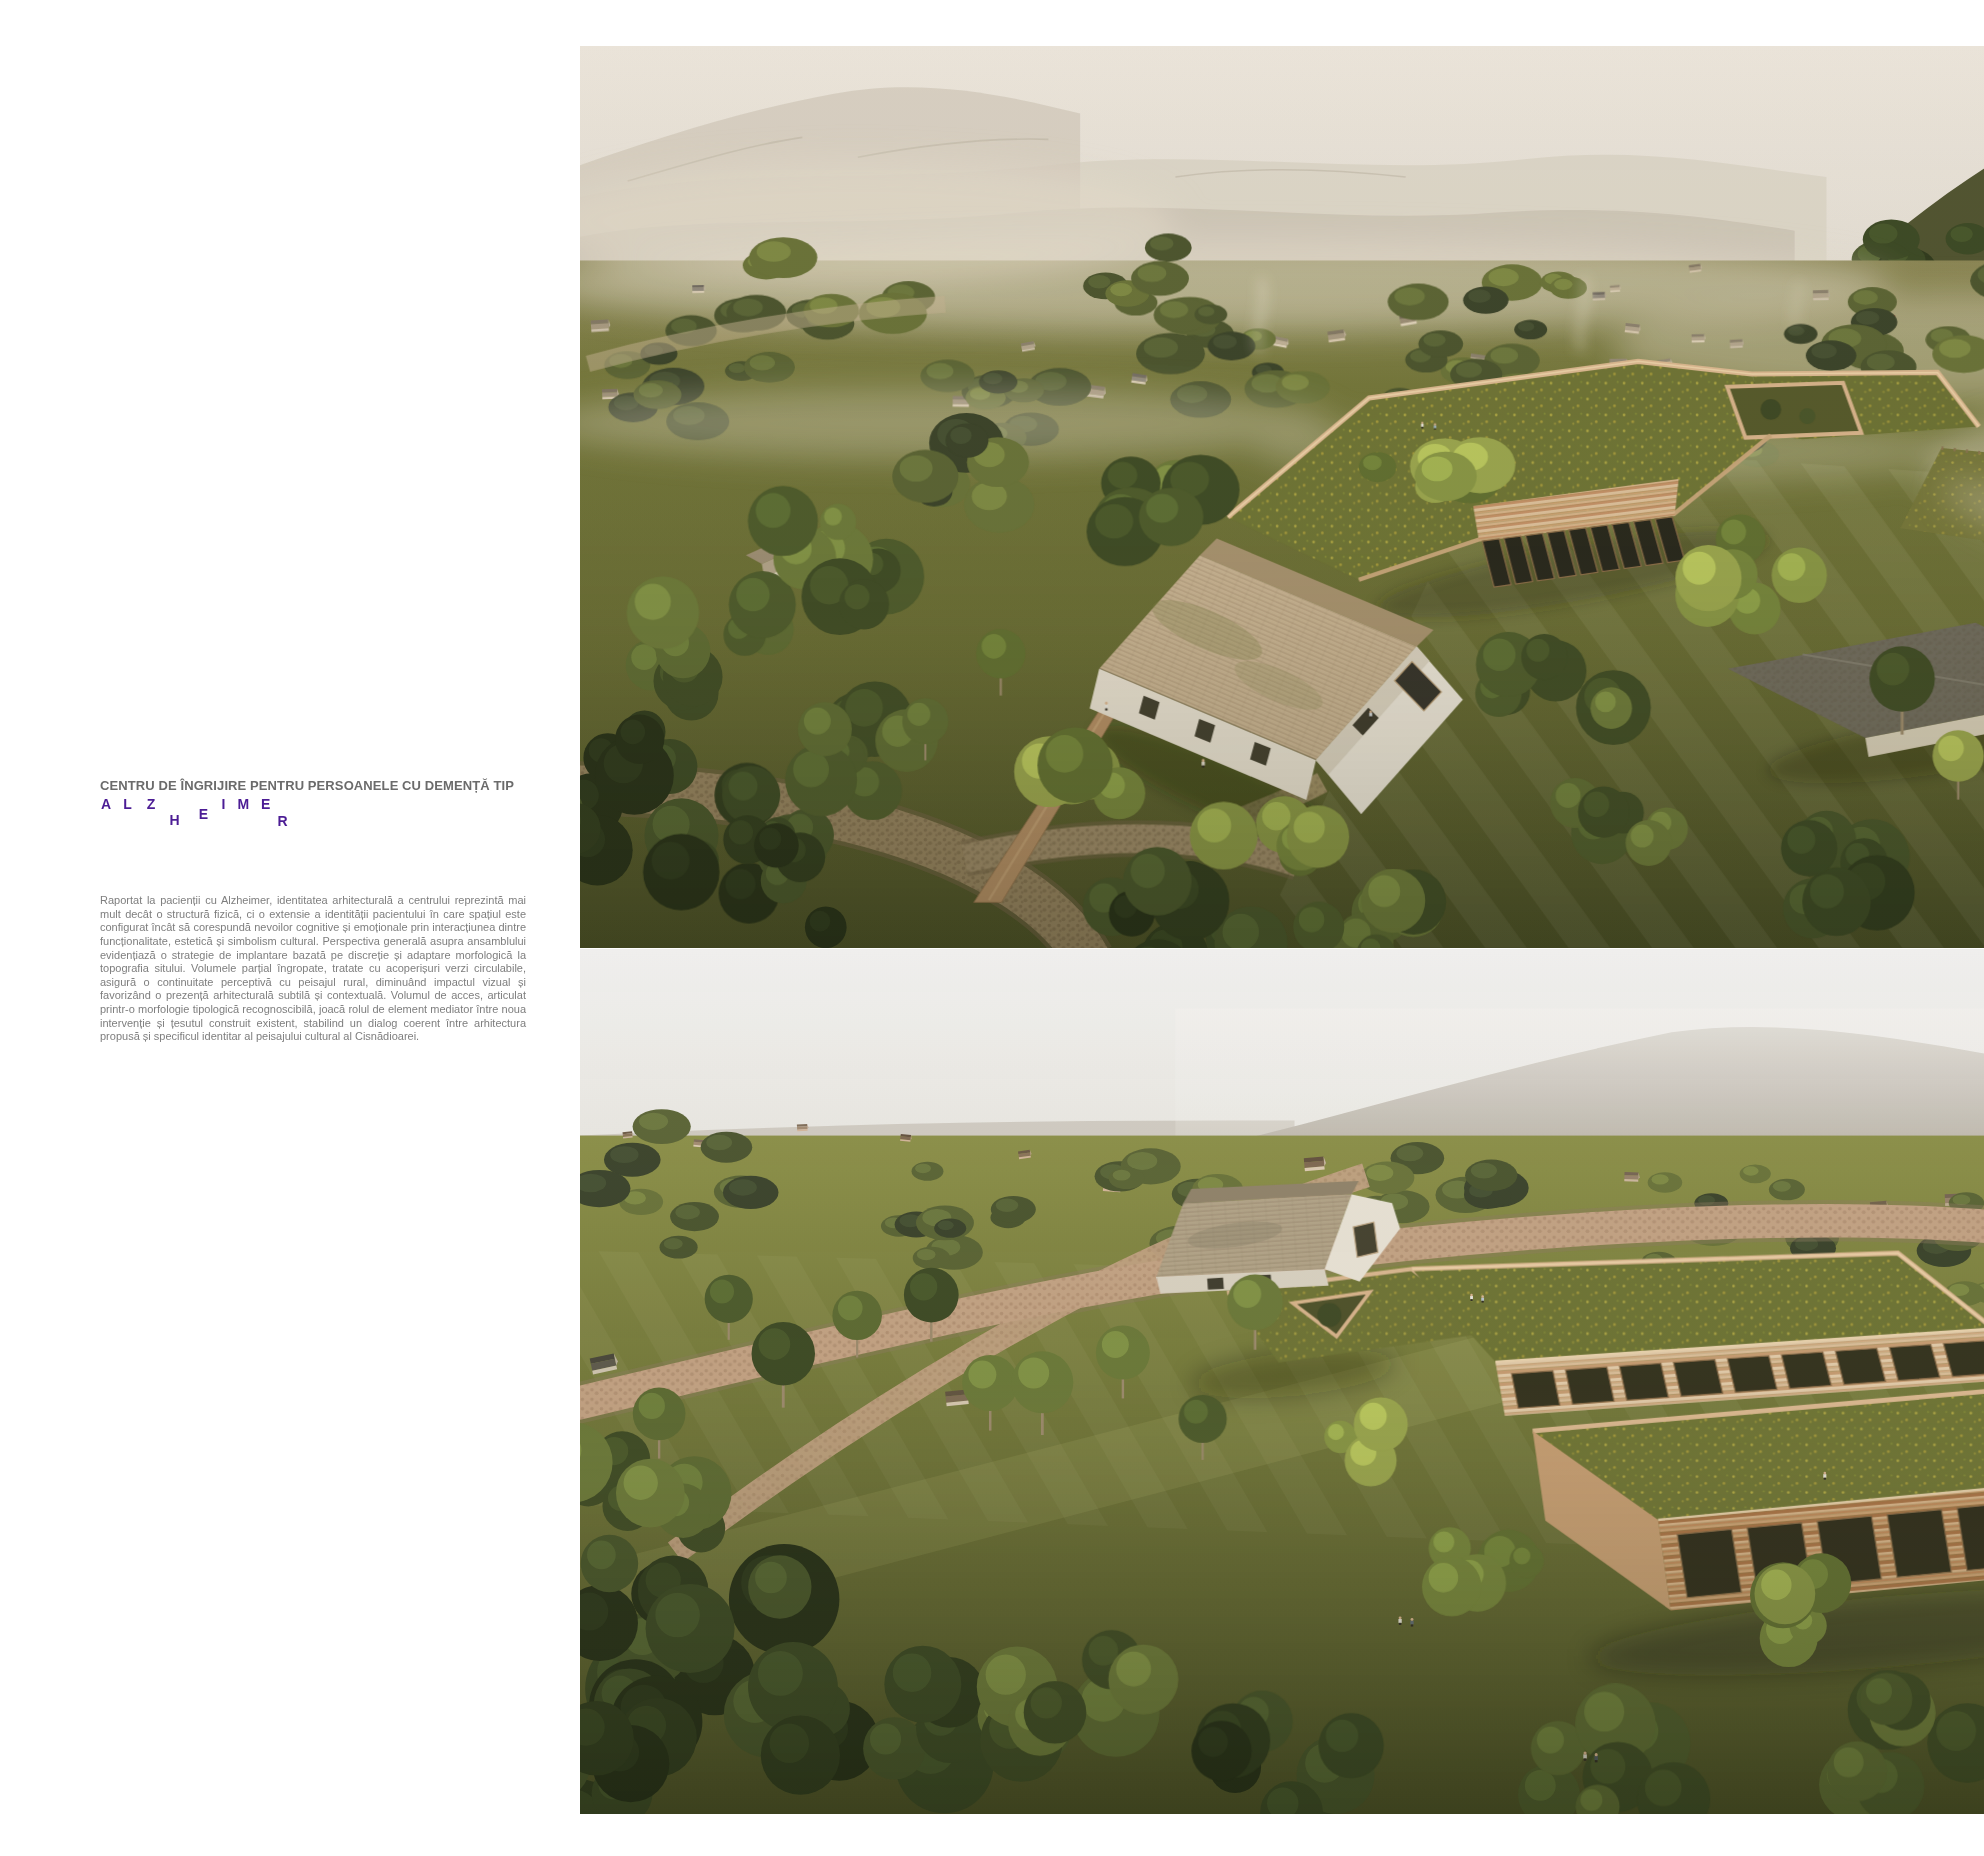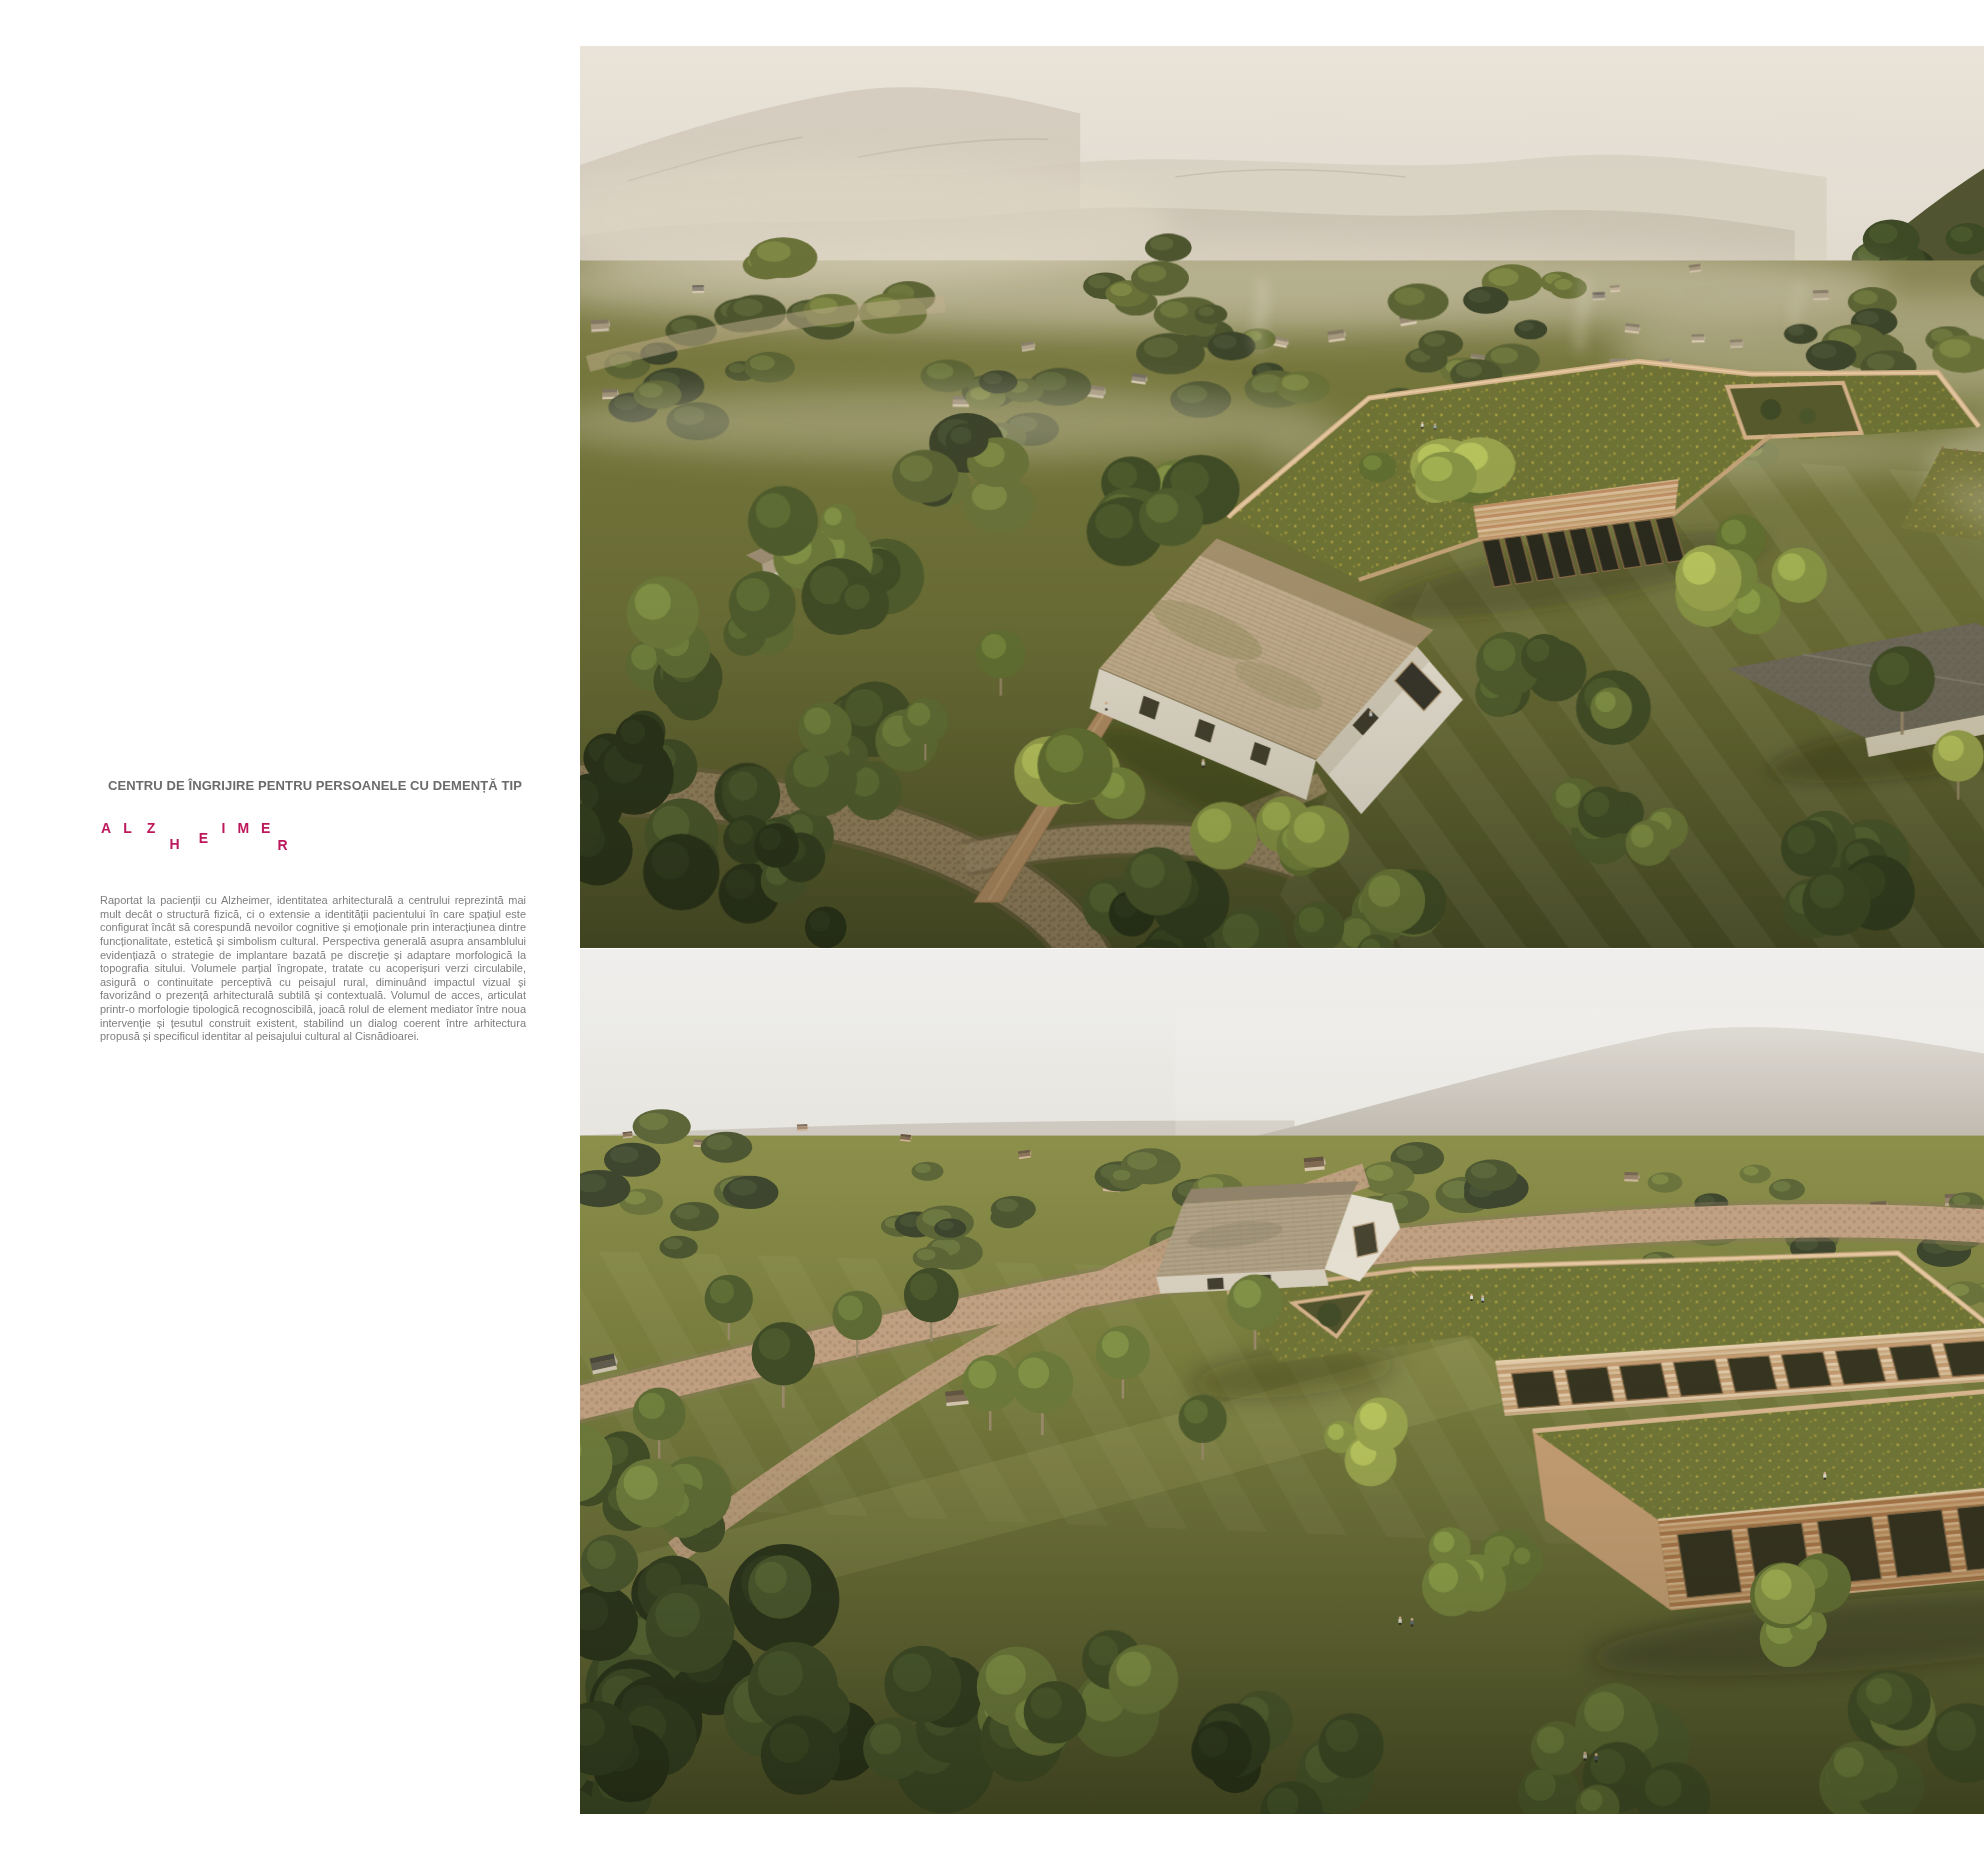--- a/index.html
+++ b/index.html
@@ -1,22 +1,22 @@
 <!DOCTYPE html>
 <html style="font-size:6.4px"><head>
 <meta charset="utf-8">
 <style>
   html,body{margin:0;padding:0;}
   body{width:2629px;height:1857px;position:relative;background:#ffffff;
        font-family:"Liberation Sans",sans-serif;overflow:hidden;}
   .board{position:absolute;left:0;top:0;width:2629px;height:1857px;background:#fff;}
   .title{position:absolute;left:100px;top:770px;width:429px;font-size:13px;font-weight:700;
-         color:#6b6b6b;letter-spacing:0.1px;line-height:1.15;margin-left:8px;}
+         color:#6b6b6b;letter-spacing:0.1px;line-height:1.15;}
   .wordmark{position:absolute;left:101px;top:796px;width:429px;height:48px;
-            font-size:14px;font-weight:700;color:#be185d;margin-top:24px;}
+            font-size:14px;font-weight:700;color:#4c1d95;}
   .lz{display:inline-block;position:relative;}
   .l1{margin-right:12px}.l2{margin-right:15px}.l3{margin-right:14.3px}
   .l4{top:16px;margin-right:19px}.l5{top:9.5px;margin-right:13.5px}
   .l6{margin-right:12px}.l7{margin-right:12px}.l8{margin-right:7.1px}.l9{top:16.7px}
   .desc{position:absolute;left:100px;top:883px;width:426px;font-size:11px;line-height:1.24;
         color:#7e7e7e;text-align:justify;}
   figure.render{position:absolute;margin:0;overflow:hidden;background:#e9e5de;}
   #render-top{left:580px;top:46px;width:2003px;height:902px;}
   #render-bottom{left:580px;top:949px;width:2003px;height:865px;}
   figure.render svg{display:block;width:100%;height:100%;}

